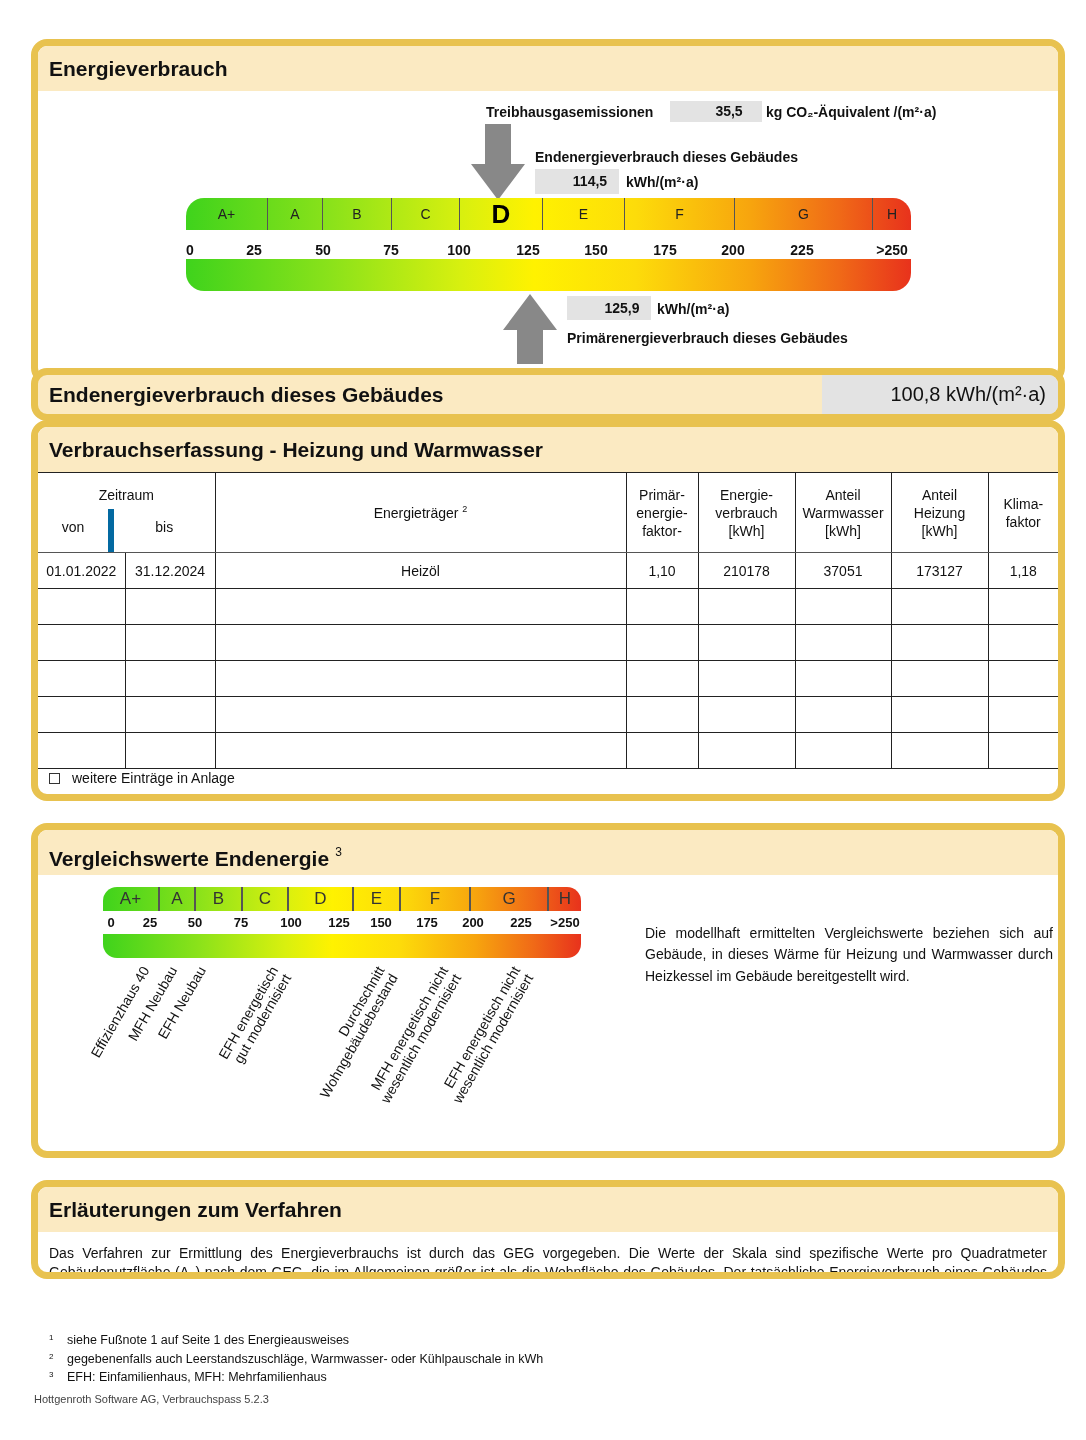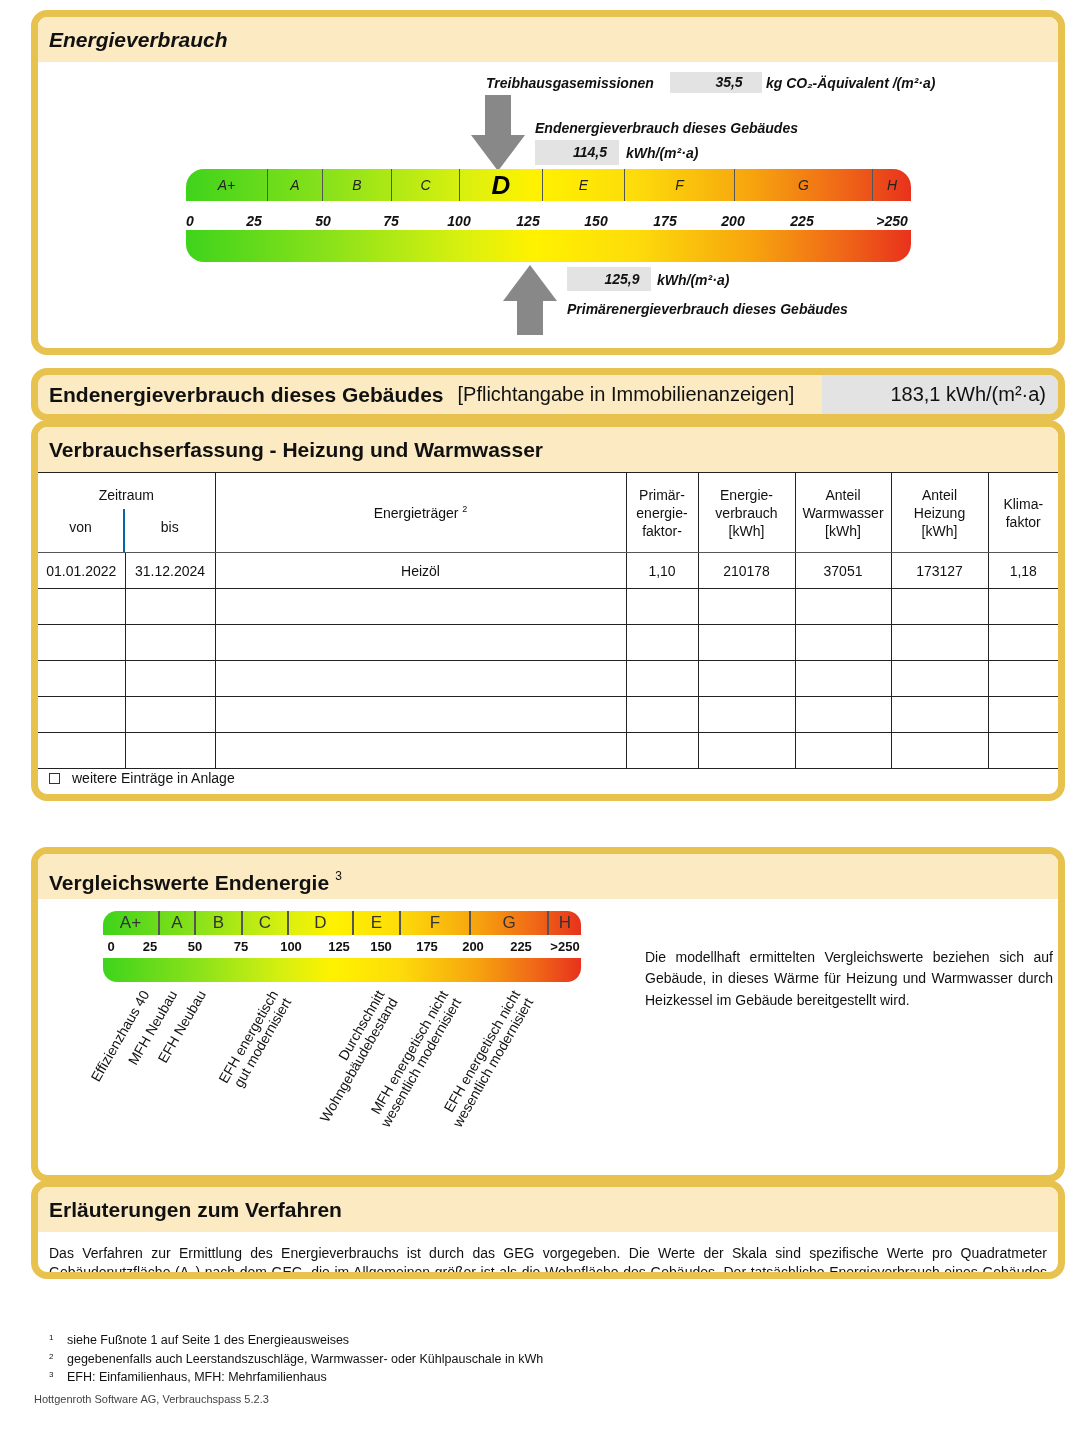--- a/index.html
+++ b/index.html
@@ -10,21 +10,21 @@
     position: absolute; left: 31px; width: 1034px;
     border: 7px solid #e8c24f; border-radius: 16px; background: #fff; overflow: hidden;
   }
   .panel-head {
     background: #fbeac2; height: 45px; padding-left: 11px;
     font-weight: bold; font-size: 21px; line-height: 45px; color: #111;
   }
   .panel-head sup { font-size: 12px; font-weight: normal; margin-left: 6px; vertical-align: 10px; }
 
   
-  #p1 { top: 10px; height: 345px; font-style: italic; }
+  #p1 { top: 39px; height: 345px; }
   .abs { position: absolute; }
   .lbl-b { font-weight: bold; font-size: 14px; white-space: nowrap; }
   .grey-box { background: #e3e3e3; text-align: center; font-weight: bold; font-size: 14px; padding-left: 26px; }
   .arrow-down, .arrow-up { position: absolute; }
 
   .scale {
     position: absolute; display: flex; height: 32px; overflow: hidden;
     border-radius: 18px 18px 0 0;
     background: linear-gradient(90deg, #3fd31c 0%, #8be21a 20%, #d8f00f 38%, #fff200 48%, #fddc0a 62%, #f7a40e 78%, #f06a17 90%, #e8321c 100%);
   }
@@ -50,21 +50,21 @@
   table.vt { position: absolute; left: 0; top: 45px; width: 1020px; border-collapse: collapse; font-size: 14px; }
   table.vt td, table.vt th { border: 1px solid #222; text-align: center; font-weight: normal; vertical-align: middle; }
   table.vt tr.hd th { border-bottom: 1.5px solid #555; }
   table.vt tr td:first-child, table.vt tr th:first-child { border-left: none; }
   table.vt tr td:last-child, table.vt tr th:last-child { border-right: none; }
   table.vt tr:last-child td { border-bottom: 1.5px solid #222; }
   .chk { position: absolute; left: 11px; top: 343px; font-size: 14px; display: flex; align-items: center; }
   .chk .box { width: 11px; height: 11px; border: 1px solid #333; margin-right: 12px; }
 
   
-  #p4 { top: 823px; height: 335px; margin-top: 24px; }
+  #p4 { top: 823px; height: 335px; }
   .scale2 {
     position: absolute; display: flex; height: 24px; border-radius: 14px 14px 0 0; overflow: hidden;
     background: linear-gradient(90deg, #3fd31c 0%, #8be21a 20%, #d8f00f 38%, #fff200 48%, #fddc0a 62%, #f7a40e 78%, #f06a17 90%, #e8321c 100%);
   }
   .scale2 .seg { height: 100%; border-right: 2px solid #555; display: flex; align-items: center; justify-content: center; font-size: 17px; color: #333; }
   .scale2 .seg:last-child { border-right: none; }
   .ticks2 span { position: absolute; font-weight: bold; font-size: 13px; transform: translateX(-50%); white-space: nowrap; }
   .gbar2 {
     position: absolute; height: 24px; border-radius: 0 0 14px 14px;
     background: linear-gradient(90deg, #3fd31c 0%, #8be21a 20%, #d8f00f 38%, #fff200 48%, #fddc0a 62%, #f7a40e 78%, #f06a17 90%, #e8321c 100%);
@@ -129,22 +129,21 @@
     <polygon points="27,0 54,36 40,36 40,70 14,70 14,36 0,36" fill="#888"></polygon>
   </svg>
   <div class="abs grey-box" style="left:529px; top:250px; width:84px; height:24px; line-height:24px;">125,9</div>
   <div class="abs lbl-b" style="left:619px; top:255px;">kWh/(m²·a)</div>
   <div class="abs lbl-b" style="left:529px; top:284px;">Primärenergieverbrauch dieses Gebäudes</div>
 </div>
 
 <div class="panel" id="p2">
   <div class="row">
     <span class="t1">Endenergieverbrauch dieses Gebäudes</span>
-    <span class="t2">[Pflichtangabe in Immobilienanzeigen]</span>
-    <span class="val">183,1 kWh/(m²·a)</span>
+    <span class="val">100,8 kWh/(m²·a)</span>
   </div>
 </div>
 
 <div class="panel" id="p3">
   <div class="panel-head">Verbrauchserfassung - Heizung und Warmwasser</div>
   <table class="vt">
     <colgroup>
       <col style="width:87px">
         <col style="width:90px">
         <col style="width:411px">
@@ -152,21 +151,21 @@
       <col style="width:97px">
         <col style="width:96px">
         <col style="width:97px">
         <col style="width:70px">
     </colgroup>
     <tbody>
         <tr class="hd" style="height:80px;">
       <th colspan="2" style="padding:0; vertical-align:top;">
         <div style="height:36px; line-height:44px;">Zeitraum</div>
         <div style="display:flex; height:43px;">
-          <div style="width:87px; line-height:36px; border-right:2px solid #0369a1;">von</div>
+          <div style="width:76px; line-height:36px; border-right:6px solid #0369a1;">von</div>
           <div style="flex:1; line-height:36px;">bis</div>
         </div>
       </th>
       <th><span>Energieträger</span> <sup style="font-size:9px;">2</sup></th>
       <th style="white-space:pre-line; line-height:18px;">Primär-
 energie-
 faktor-</th>
       <th style="white-space:pre-line; line-height:18px;">Energie-
 verbrauch
 [kWh]</th>

